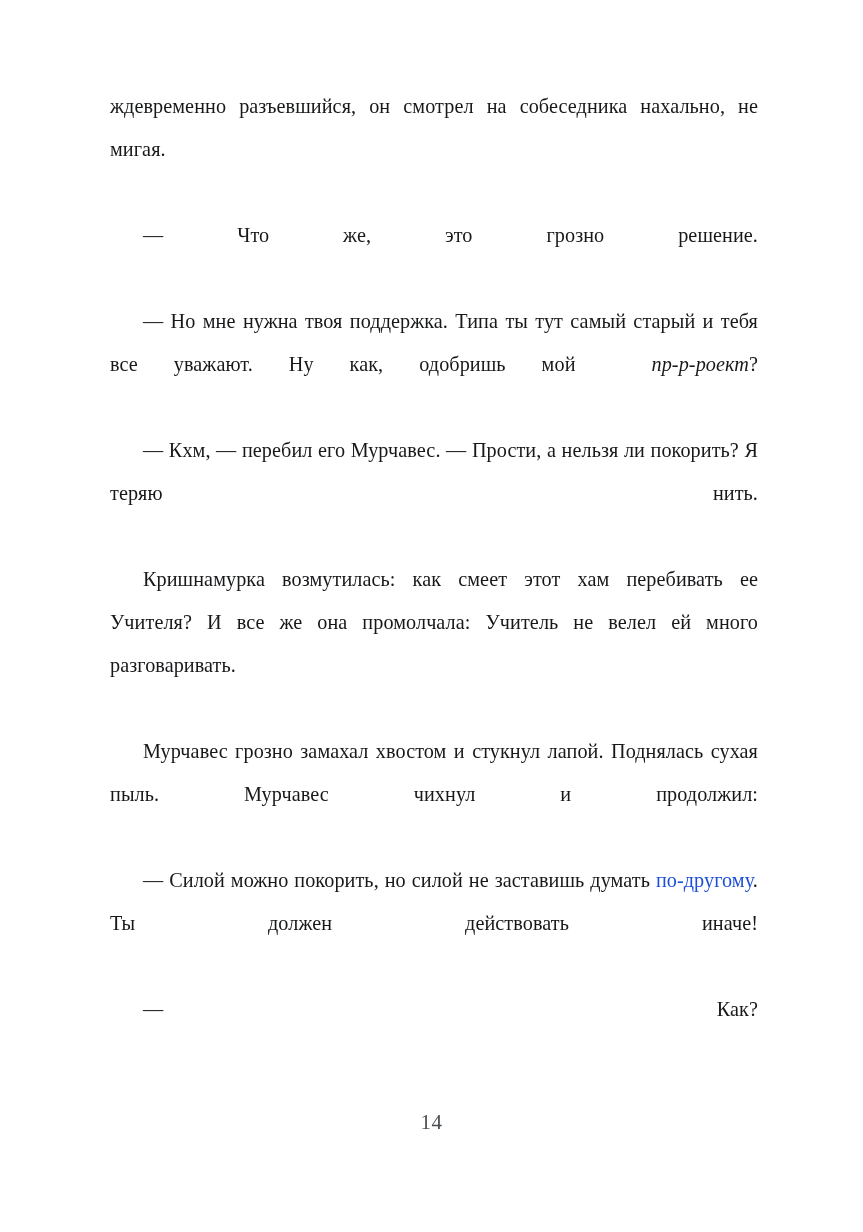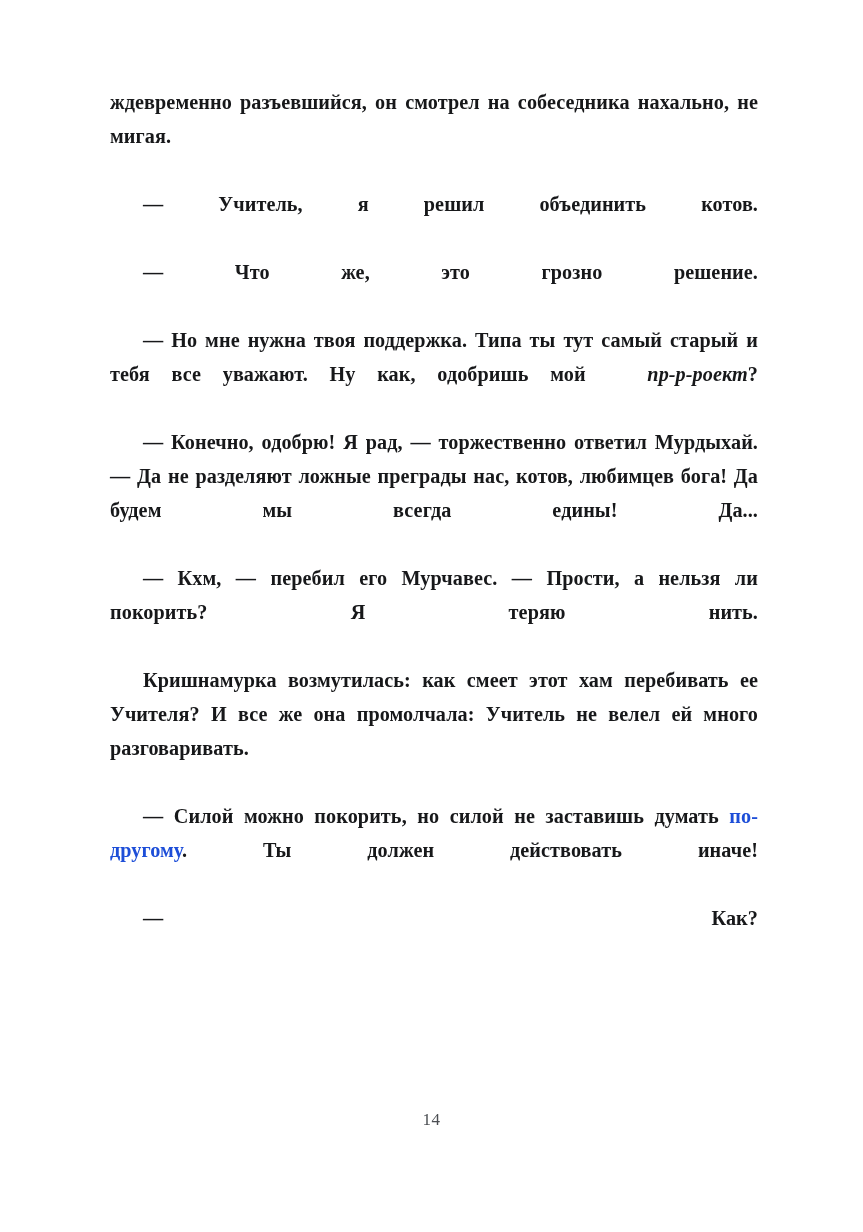--- a/index.html
+++ b/index.html
@@ -22,29 +22,28 @@
   .text-column {
     position: absolute;
     left: 110px;
     top: 85px;
     width: 648px;
   }
 
   .para {
     margin: 0;
     font-size: 20.2px;
-    line-height: 34px;
+    line-height: 43px;
     color: #17181a;
     text-align: justify;
     text-justify: inter-word;
     text-indent: 0;
     -webkit-font-smoothing: antialiased;
     letter-spacing: 0.08px;
     word-spacing: 0.2px;
-    font-weight: bold;
   }
 
   
   .para.indent {
     text-indent: 33px;
   }
 
   
   .para.cont {
     text-indent: 0;
@@ -67,48 +66,47 @@
     color: #1d4ed8;
   }
 
   .page-number {
     position: absolute;
     left: 0;
     top: 1110px;
     width: 863px;
     text-align: center;
     font-family: "Liberation Serif", "DejaVu Serif", serif;
-    font-size: 17px;
+    font-size: 21px;
     color: #4b4e52;
     letter-spacing: 0.4px;
   }
 </style>
 </head>
 <body>
 
 <div class="page">
 
   <div class="text-column">
 
     <p class="para cont">ждевременно разъевшийся, он смотрел на собеседника нахально, не мигая.</p>
 
-    <p class="para indent">— Учитель, я решил объединить котов.</p>
 
     <p class="para indent">— Что же, это грозно решение.</p>
 
     <p class="para indent"><span>— Но мне нужна твоя поддержка. Типа ты тут самый старый и тебя все уважают. Ну как, одобришь мой </span><span class="italic">пр-р-роект</span><span>?</span></p>
 
-    <p class="para indent">— Конечно, одобрю! Я рад, — торжественно ответил Мурдыхай. — Да не разделяют ложные преграды нас, котов, любимцев бога! Да будем мы всегда едины! Да...</p>
 
     <p class="para indent">— Кхм, — перебил его Мурчавес. — Прости, а нельзя ли покорить? Я теряю нить.</p>
 
     <p class="para indent">Кришнамурка возмутилась: как смеет этот хам перебивать ее Учителя? И все же она промолчала: Учитель не велел ей много разговаривать.</p>
 
 
 
+    <p class="para indent">Мурчавес грозно замахал хвостом и стукнул лапой. Поднялась сухая пыль. Мурчавес чихнул и продолжил:</p>
 
 
     <p class="para indent"><span>— Силой можно покорить, но силой не заставишь думать </span><span class="faded">по-другому</span><span>. Ты должен действовать иначе!</span></p>
 
     <p class="para indent">— Как?</p>
 
   </div>
 
   <div class="page-number">14</div>
 

